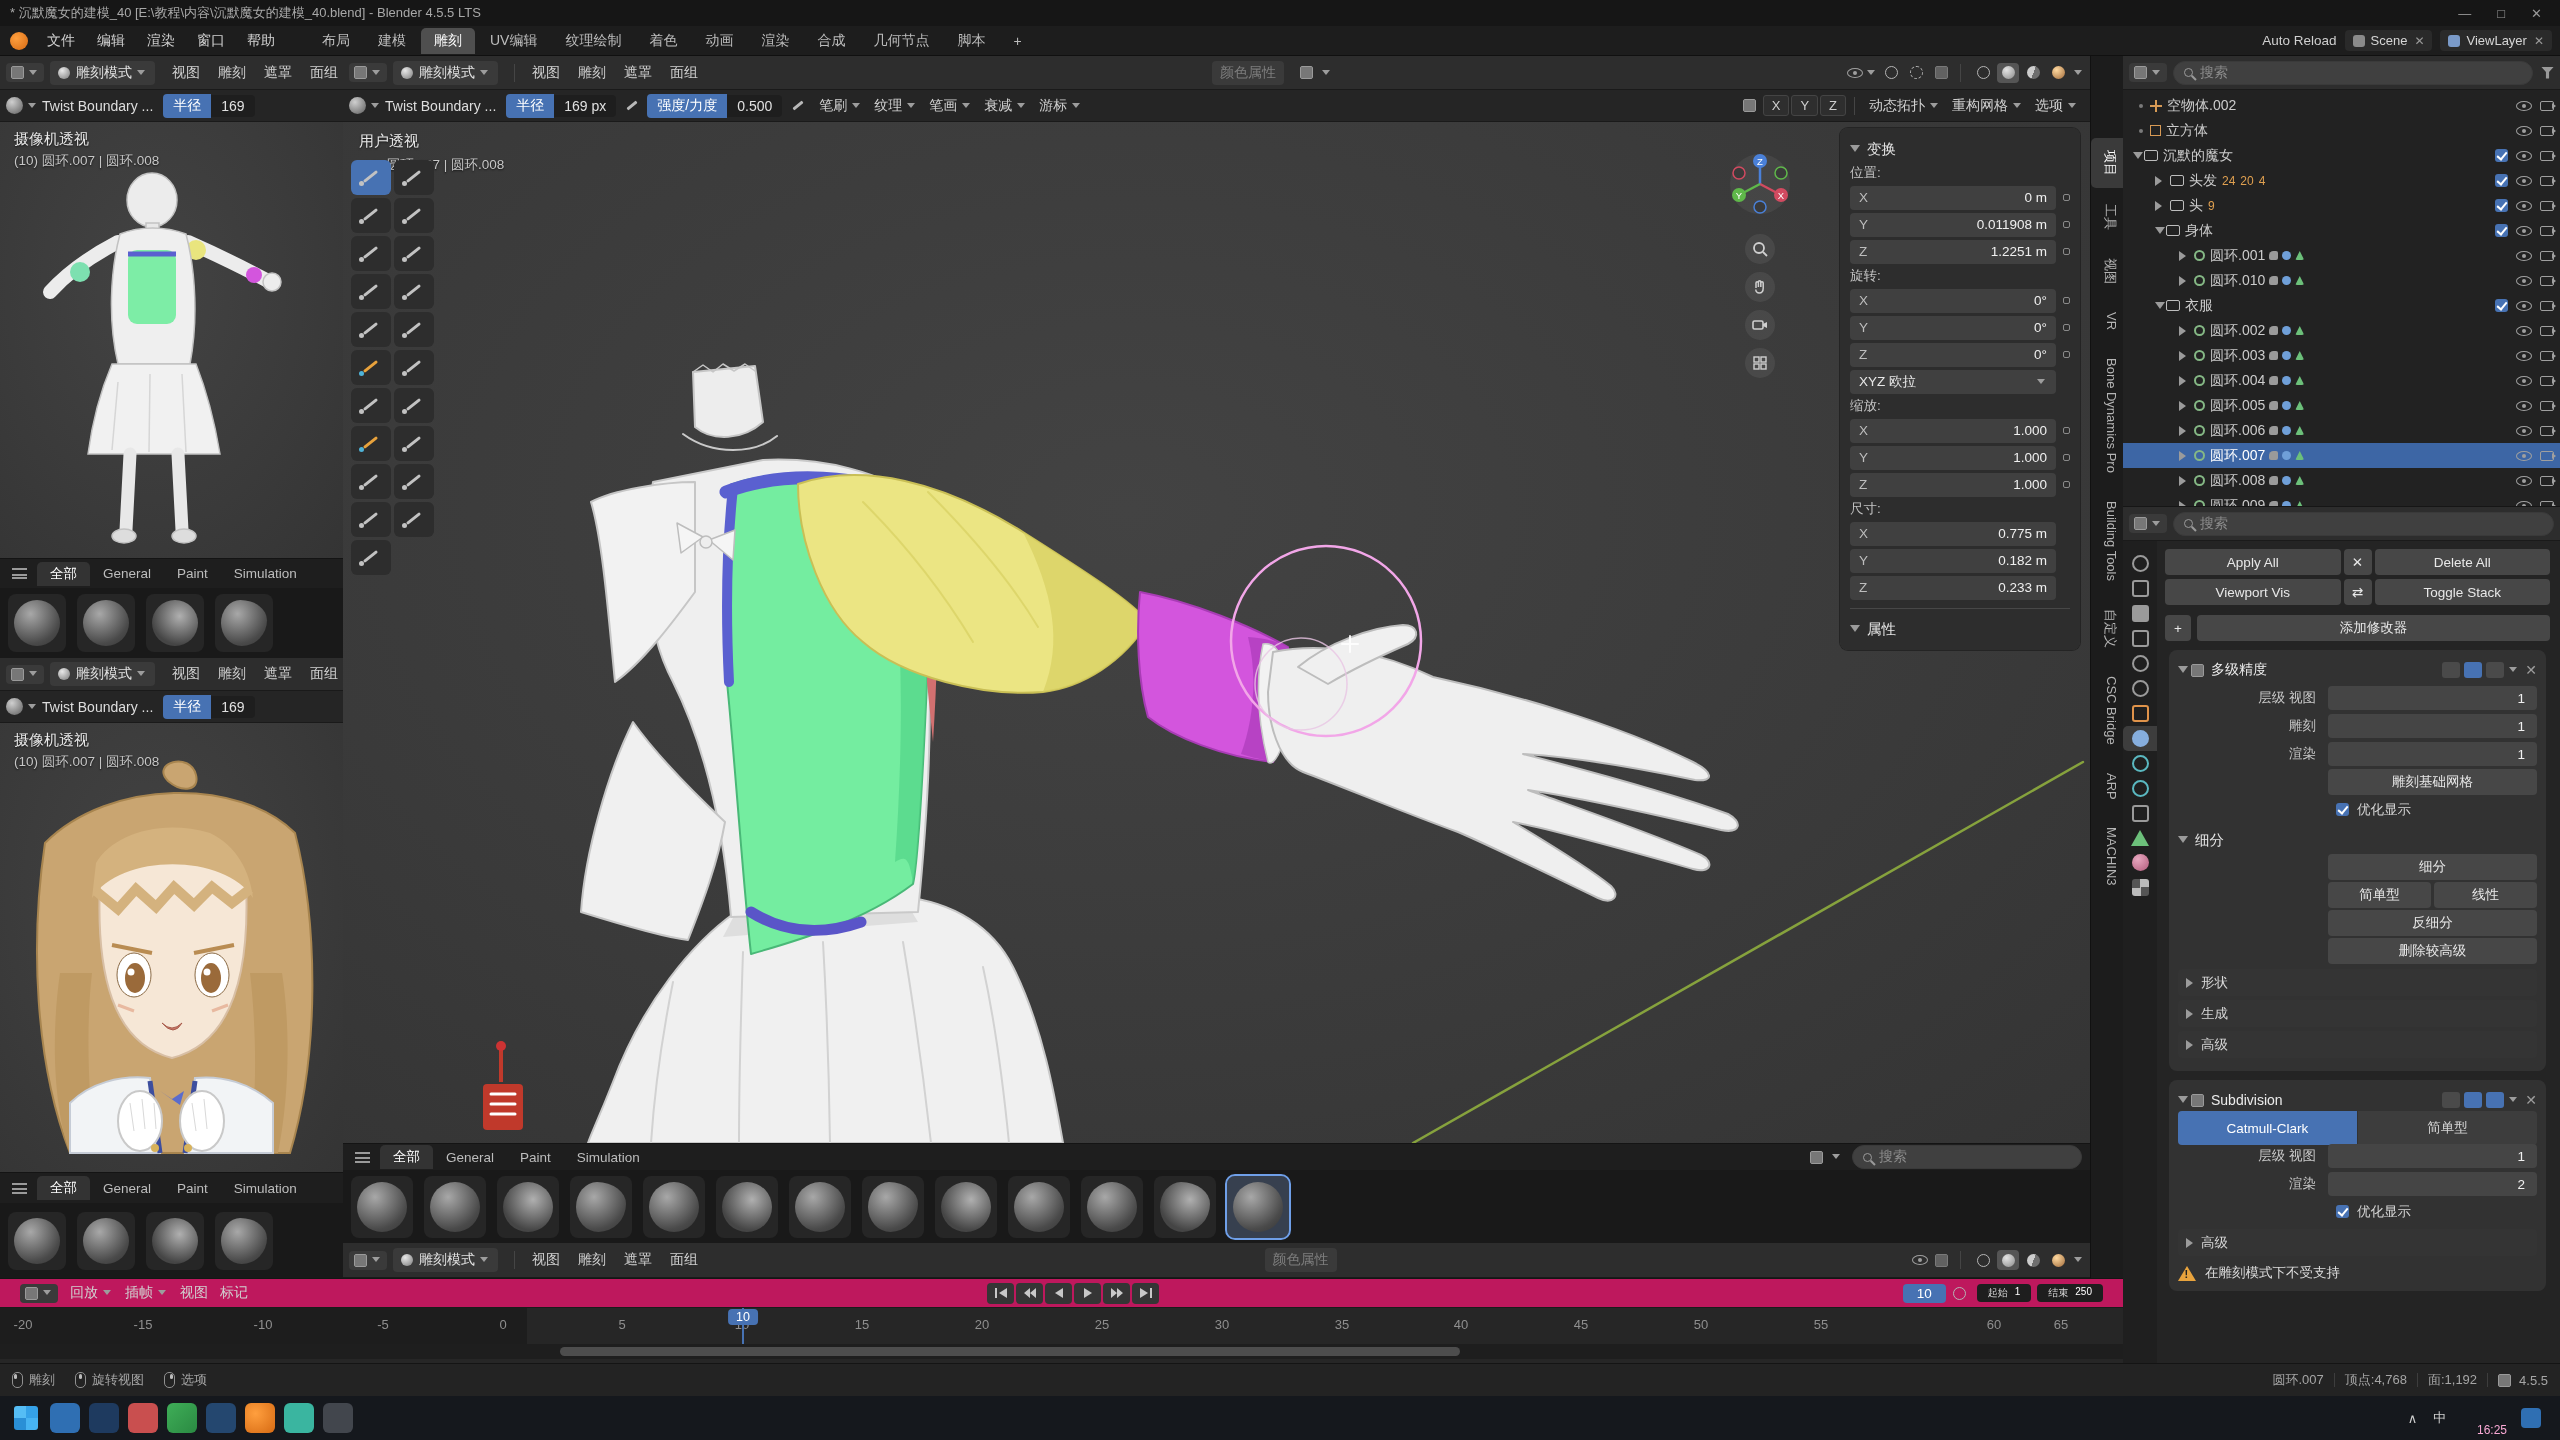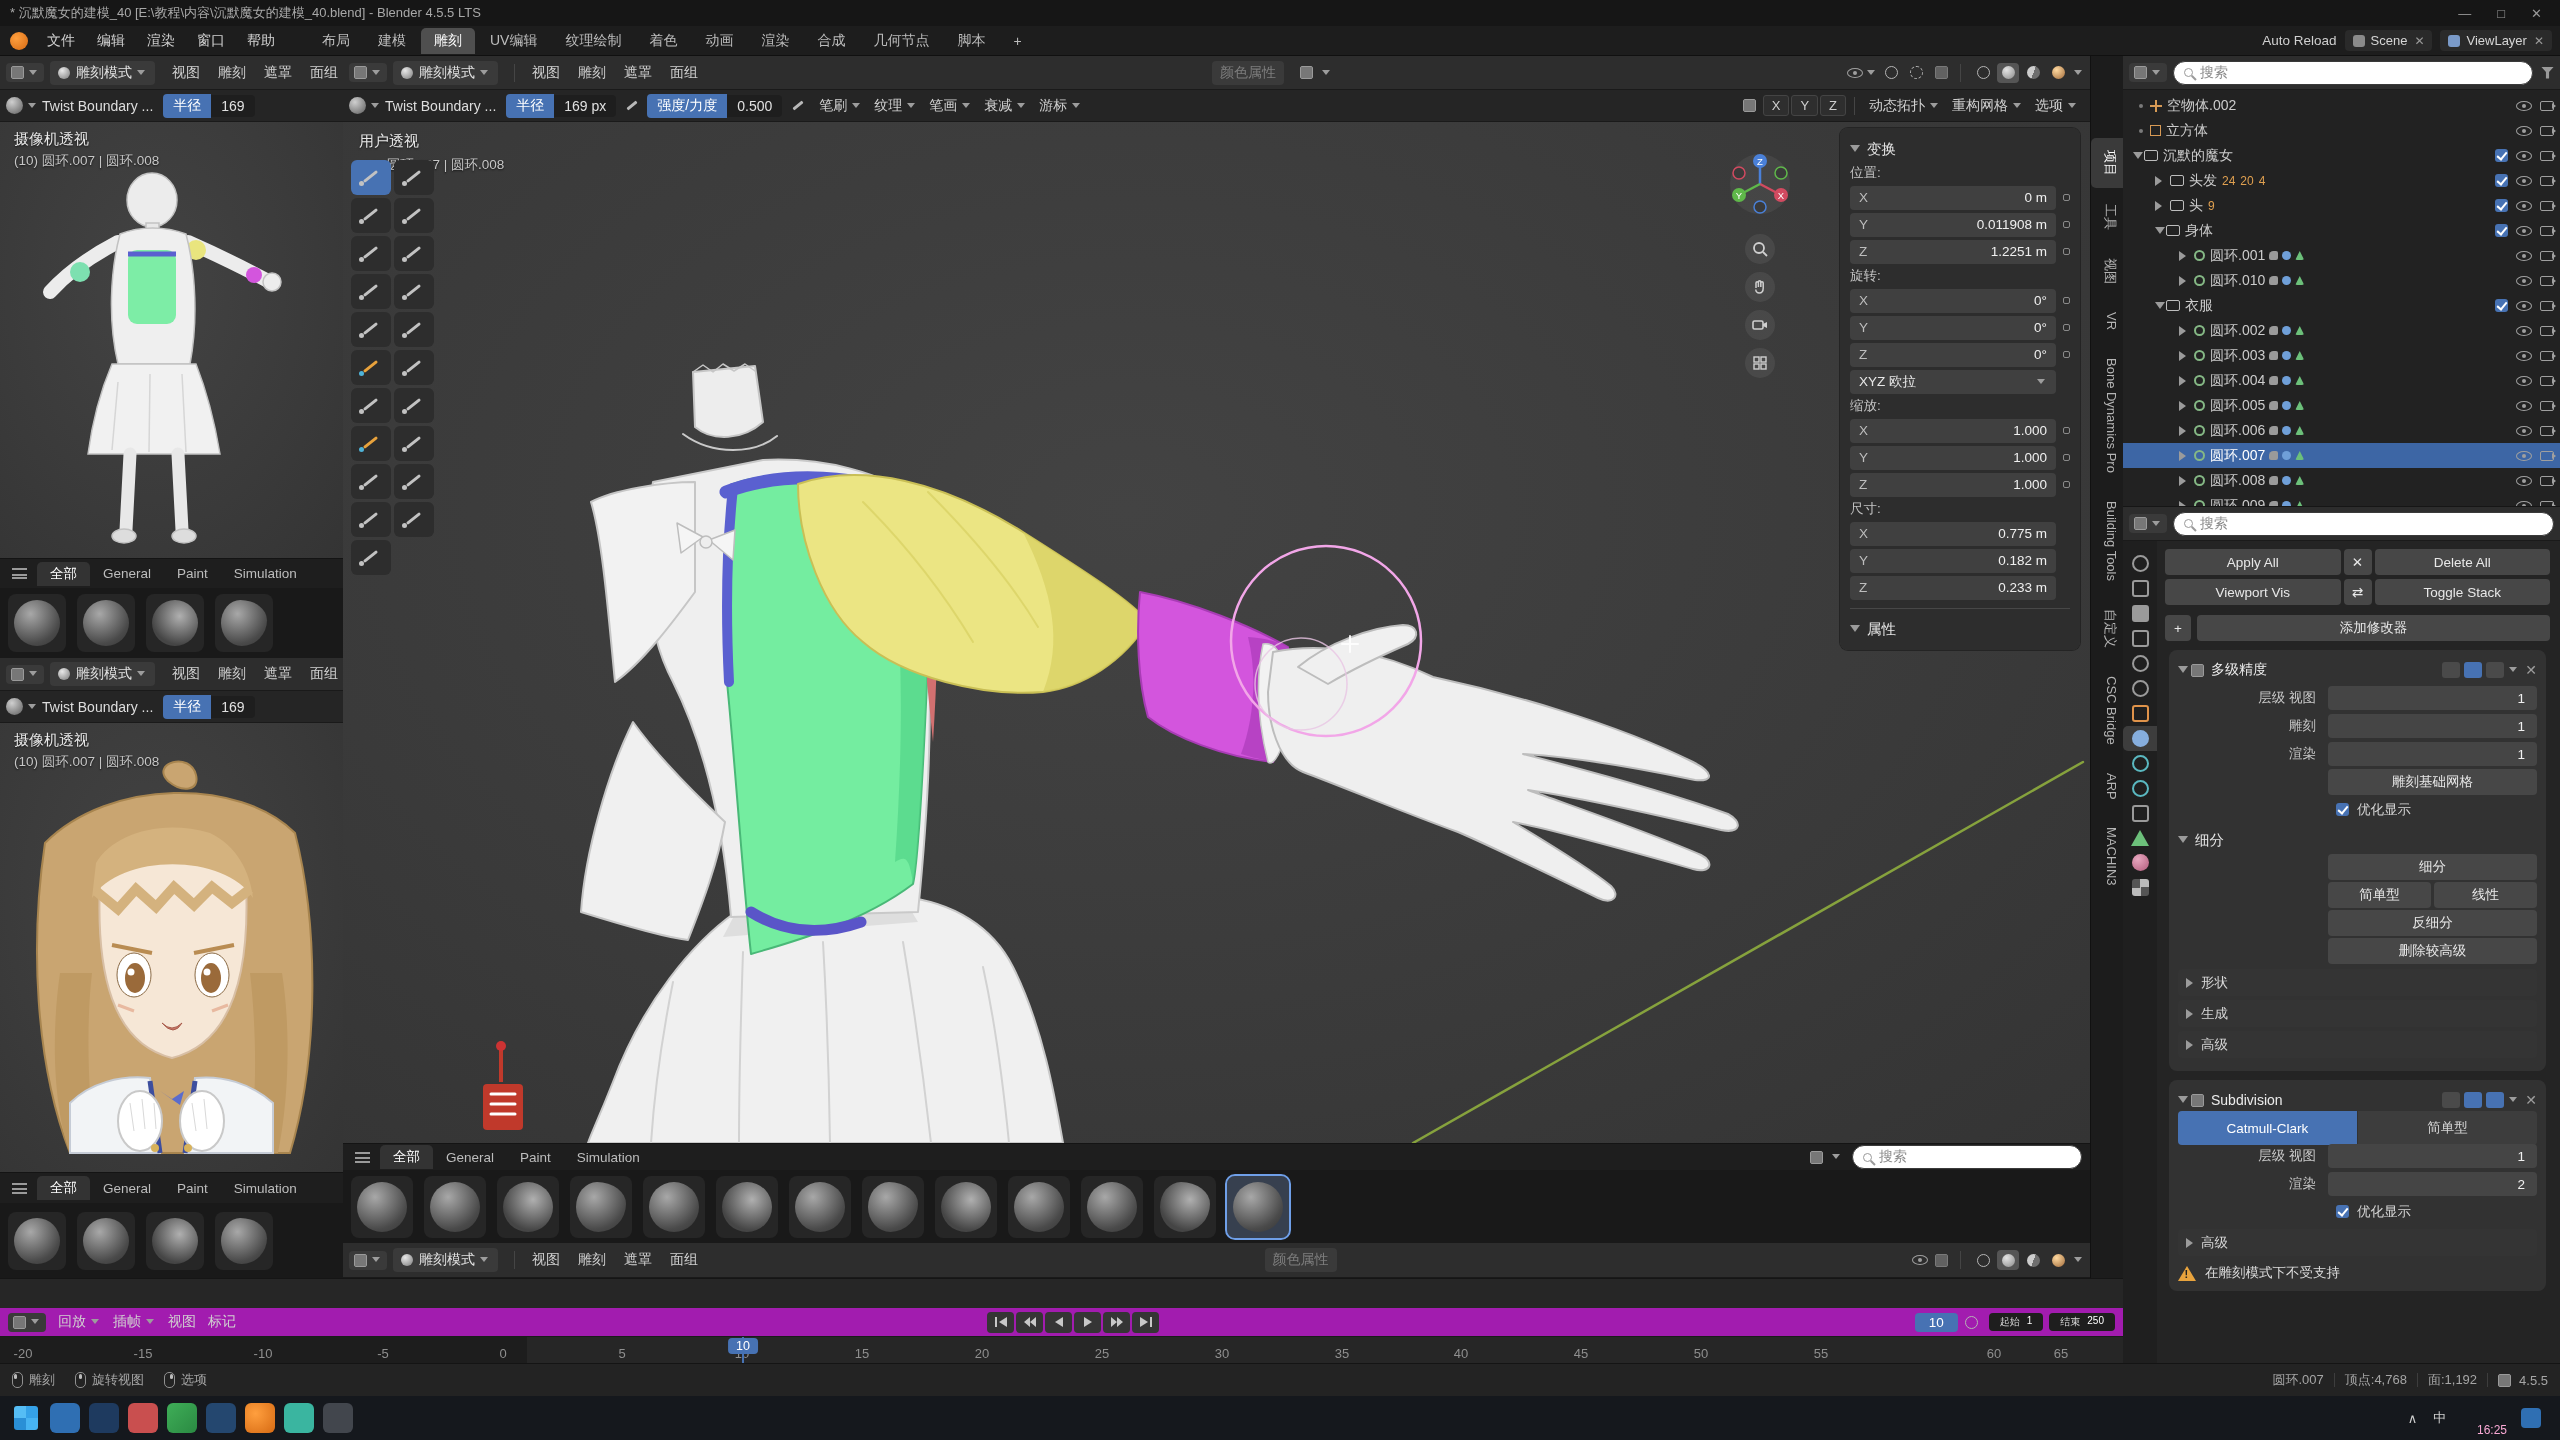--- a/index.html
+++ b/index.html
@@ -41,21 +41,21 @@
   .tool-name{color:#dedede;margin:0 10px 0 4px;white-space:nowrap;}
   .brush-ico{width:17px;height:17px;border-radius:50%;background:radial-gradient(circle at 35% 30%,#cfcfcf,#5c5c5c);}
   .hicn{width:22px;height:20px;border-radius:4px;display:flex;align-items:center;justify-content:center;margin-left:3px;position:relative;}
   .hicn .ball{width:13px;height:13px;border-radius:50%;}
   .ball.wire{border:1.5px solid #b5b5b5;}
   .ball.solid{background:radial-gradient(circle at 35% 30%,#e5e5e5,#8a8a8a);}
   .ball.mat{background:linear-gradient(110deg,#cdcdcd 50%,#6f6f6f 50%);border-radius:50%;}
   .ball.rend{background:radial-gradient(circle at 35% 30%,#ffd9a0,#a06a3a);}
   .hicn.on{background:#555555;}
   
-  .srch{display:flex;align-items:center;background:#ffffff;border:1px solid #3a3a3a;border-radius:12px;padding:2px 10px;color:#8b8b8b;}
+  .srch{display:flex;align-items:center;background:#404040;border:1px solid #3a3a3a;border-radius:12px;padding:2px 10px;color:#8b8b8b;}
   .i-srch{width:9px;height:9px;border:1.6px solid #9a9a9a;border-radius:50%;position:relative;margin-right:7px;flex:none;}
   .i-srch::after{content:"";position:absolute;width:6px;height:1.6px;background:#9a9a9a;transform:rotate(45deg);right:-5px;bottom:-3px;}
   .i-fun{width:13px;height:12px;background:#9a9a9a;clip-path:polygon(0 0,100% 0,62% 45%,62% 100%,38% 100%,38% 45%);margin-left:8px;flex:none;}
   
   .vp{background:radial-gradient(ellipse at 45% 38%,#434343,#3a3a3a 62%,#343434 100%);overflow:hidden;}
   .vplabel{color:#e8e8e8;font-size:15px;text-shadow:0 1px 2px rgba(0,0,0,.7);}
   .vplabel2{color:#c6c6c6;font-size:13.5px;text-shadow:0 1px 2px rgba(0,0,0,.7);}
   
   .tbar{display:grid;grid-template-columns:40px 40px;gap:3px;}
   .tbtn{width:40px;height:35px;background:#2d2d2d;border-radius:6px;position:relative;}
@@ -141,21 +141,21 @@
   .chklab{margin-left:8px;color:#d6d6d6;font-size:13.5px;}
   .warn-tri{width:0;height:0;border-left:9px solid transparent;border-right:9px solid transparent;border-bottom:15px solid #e8a33d;position:relative;margin-right:9px;}
   .warn-tri::after{content:"!";position:absolute;left:-2.5px;top:2px;font-size:11px;color:#222;font-weight:bold;}
   .seg{display:flex;gap:1px;flex:1;}
   .seg>div{flex:1;height:34px;display:flex;align-items:center;justify-content:center;background:#3d3d3d;color:#d6d6d6;font-size:13.5px;}
   .seg>div:first-child{border-radius:4px 0 0 4px;}
   .seg>div:last-child{border-radius:0 4px 4px 0;}
   .seg .on{background:#4772b3;color:#fff;}
   
   #timeline{background:#262626;border-top:1px solid #151515;}
-  .thdr{height:29px;background:#a21caf;display:flex;align-items:center;padding:0 8px;border-bottom:1px solid #1b1b1b;margin-top:29px;}
+  .thdr{height:29px;background:#be185d;display:flex;align-items:center;padding:0 20px;border-bottom:1px solid #1b1b1b;}
   .pbk{width:27px;height:21px;border-radius:4px;background:#353535;display:flex;align-items:center;justify-content:center;margin:0 1px;}
   .pbk svg{display:block;}
   .framefld{background:#4772b3;color:#fff;border-radius:4px;padding:2px 14px;font-size:13.5px;margin-left:10px;}
   .rangefld{background:#1e1e1e;color:#d8d8d8;border-radius:4px;padding:2px 11px;font-size:10px;margin-left:6px;display:flex;gap:7px;}
   .ruler{position:relative;height:36px;}
   .tick{position:absolute;top:9px;transform:translateX(-50%);color:#8f8f8f;font-size:13px;}
   .playhead{position:absolute;top:0;width:2px;height:36px;background:#4772b3;}
   .phpill{position:absolute;top:1px;transform:translateX(-50%);background:#4772b3;color:#fff;font-size:12.5px;border-radius:4px;padding:1px 8px;}
   .tscroll{position:relative;height:15px;background:#1e1e1e;}
   .tscroll .bar{position:absolute;left:560px;top:3px;width:900px;height:9px;border-radius:5px;background:#4d4d4d;}

